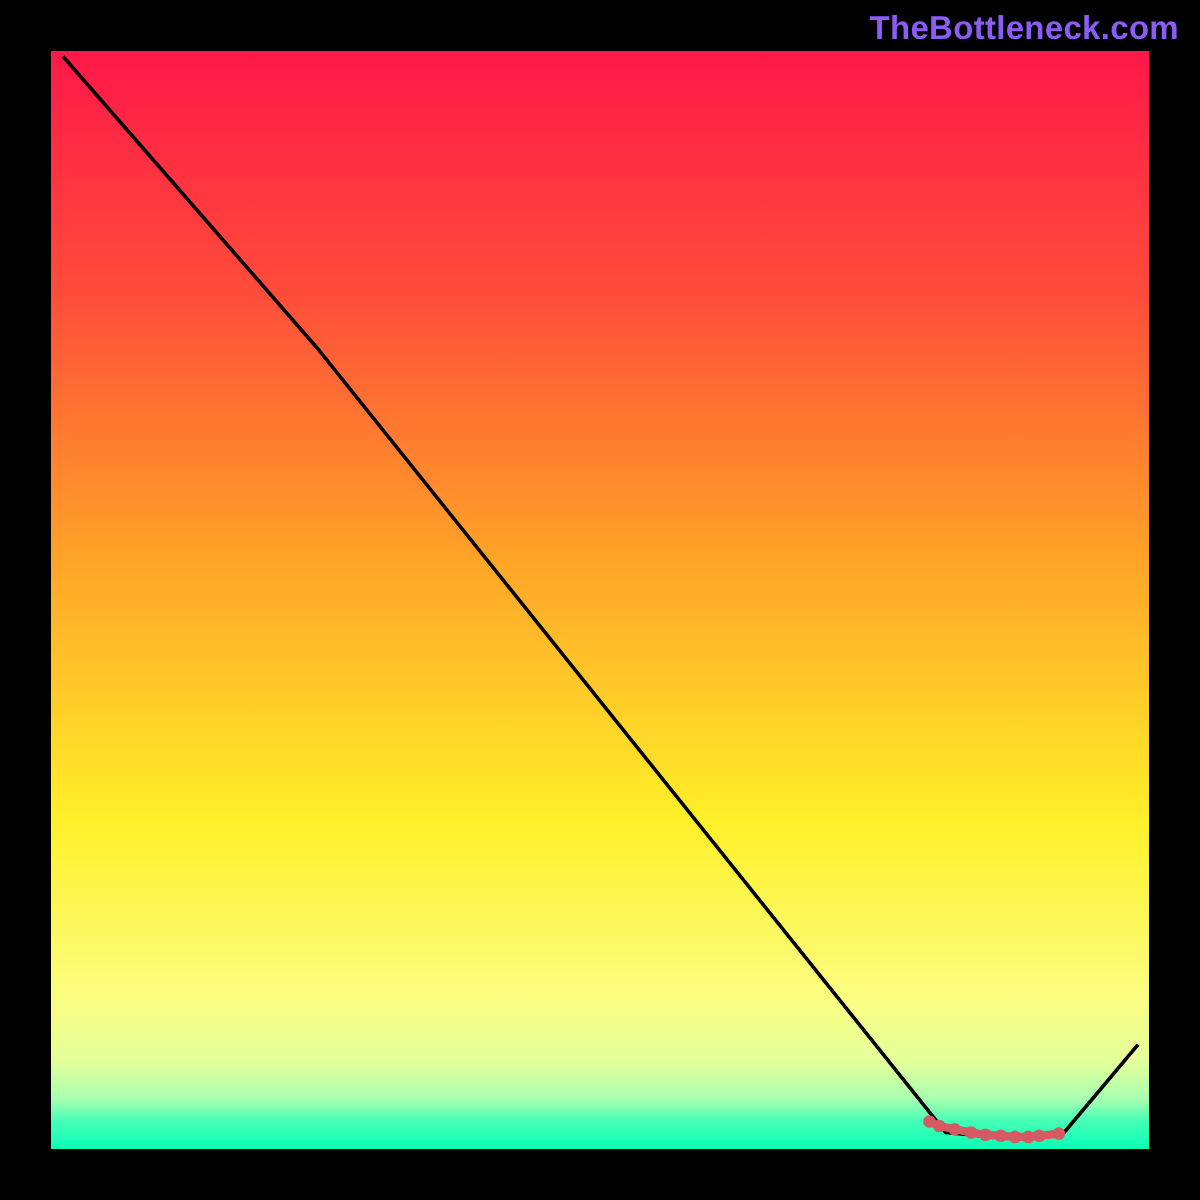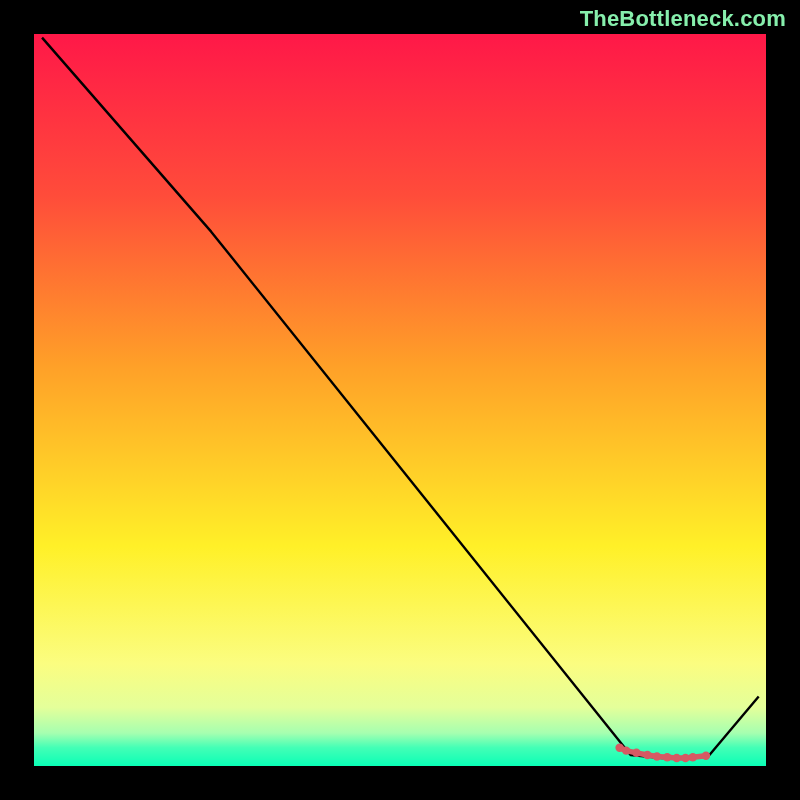--- a/index.html
+++ b/index.html
@@ -16,21 +16,21 @@
     height: 800px;
     background: #000;
   }
   .watermark {
     position: absolute;
     top: 6px;
     right: 14px;
     font-family: Arial, Helvetica, sans-serif;
     font-size: 22px;
     font-weight: 600;
-    color: #86efac;
+    color: #8b5cf6;
     letter-spacing: 0.2px;
     user-select: none;
   }
   svg {
     position: absolute;
     left: 0;
     top: 0;
   }
 </style>
 </head>

